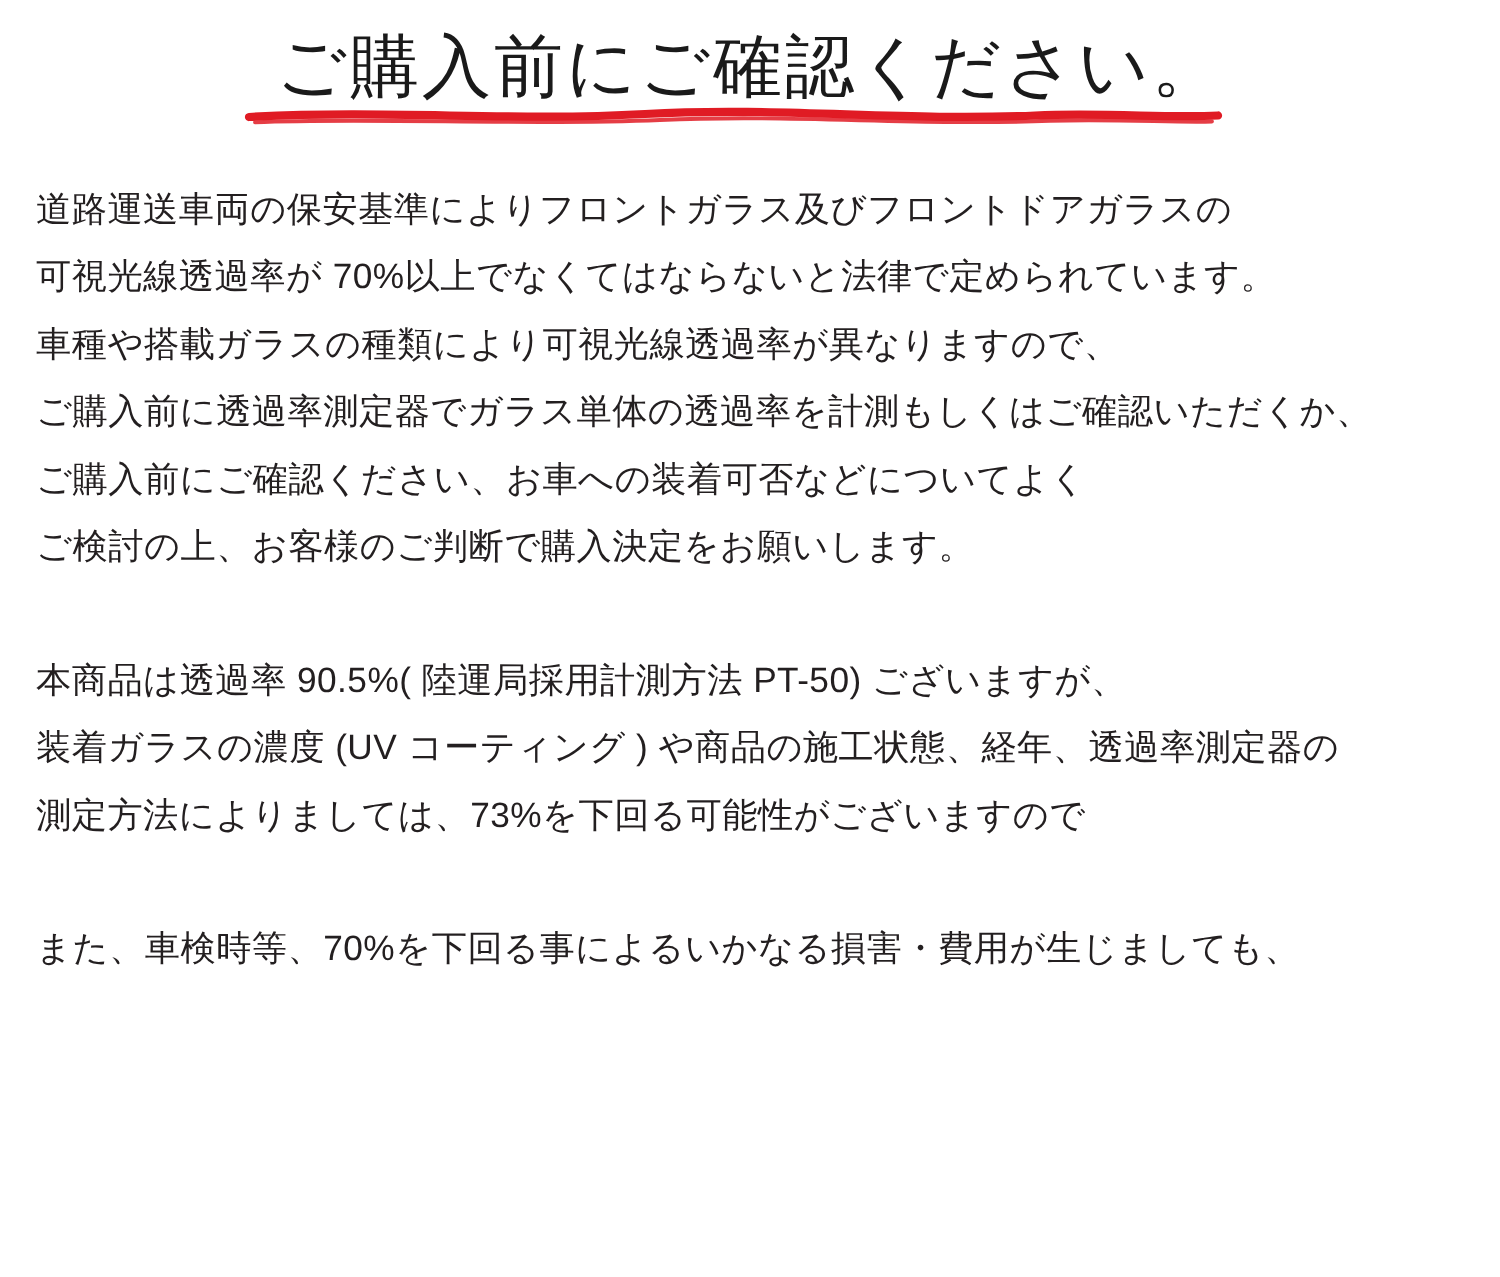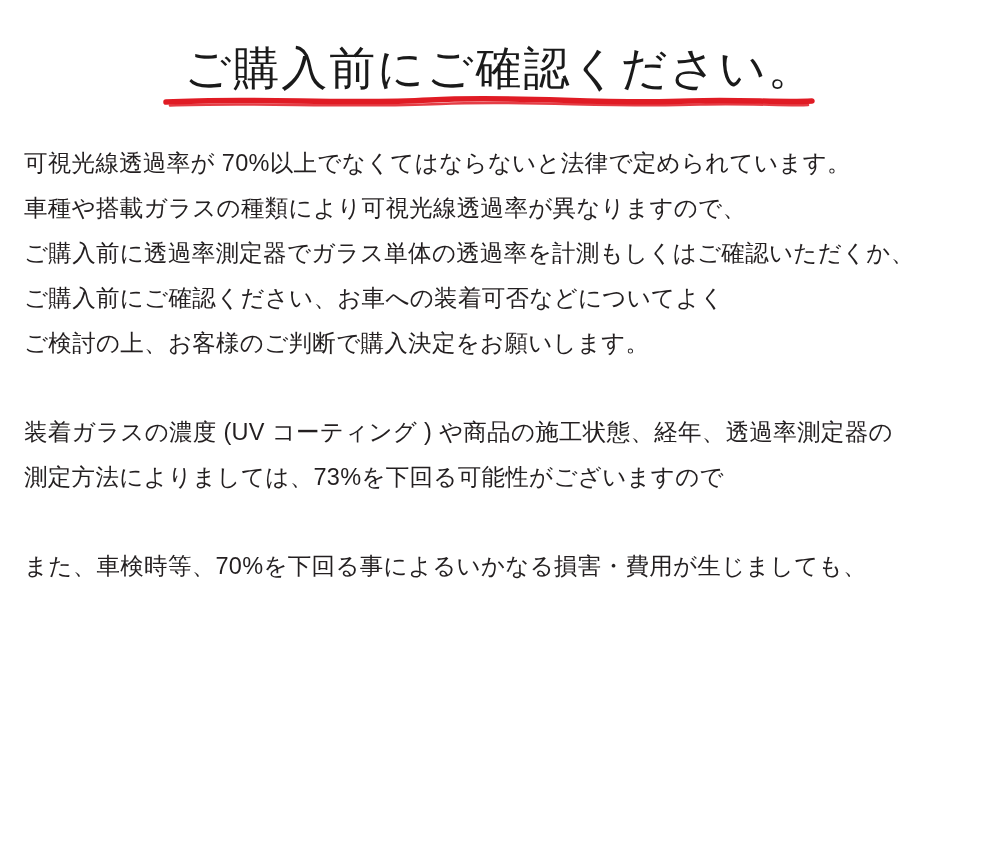--- a/index.html
+++ b/index.html
@@ -15,21 +15,21 @@
     overflow: hidden;
   }
   .page {
     position: relative;
     width: 1000px;
     height: 851px;
     box-sizing: border-box;
   }
   .title-block {
     position: relative;
-    padding-top: 42px;
+    padding-top: 18px;
     text-align: center;
   }
   .title {
     font-size: 46px;
     line-height: 1.15;
     letter-spacing: 2px;
     font-weight: 400;
     color: #1a1a1a;
     margin: 0;
     display: inline-block;
@@ -74,28 +74,30 @@
       <svg width="1000" height="18" viewBox="0 0 1000 18" xmlns="http://www.w3.org/2000/svg" aria-hidden="true">
         <path d="M166 9 C 260 4, 340 12, 430 7 C 520 2, 600 12, 690 8 C 740 6, 780 10, 812 8" stroke="#e01b24" stroke-width="5.5" fill="none" stroke-linecap="round"></path>
         <path d="M170 12.5 C 250 9, 350 15, 440 11 C 530 7, 610 15, 700 11.5 C 745 10, 785 13, 808 12" stroke="#e01b24" stroke-width="2.6" fill="none" stroke-linecap="round" opacity="0.85"></path>
       </svg>
     </div>
   </div>
 
   <div class="body-block">
 
     <div class="para">
+      <div class="line">道路運送車両の保安基準によりフロントガラス及びフロントドアガラスの</div>
       <div class="line">可視光線透過率が 70%以上でなくてはならないと法律で定められています。</div>
       <div class="line">車種や搭載ガラスの種類により可視光線透過率が異なりますので、</div>
       <div class="line">ご購入前に透過率測定器でガラス単体の透過率を計測もしくはご確認いただくか、</div>
       <div class="line">ご購入前にご確認ください、お車への装着可否などについてよく</div>
       <div class="line">ご検討の上、お客様のご判断で購入決定をお願いします。</div>
     </div>
 
     <div class="para">
+      <div class="line">本商品は透過率 90.5%( 陸運局採用計測方法 PT-50) ございますが、</div>
       <div class="line">装着ガラスの濃度 (UV コーティング ) や商品の施工状態、経年、透過率測定器の</div>
       <div class="line">測定方法によりましては、73%を下回る可能性がございますので</div>
     </div>
 
     <div class="para">
       <div class="line">また、車検時等、70%を下回る事によるいかなる損害・費用が生じましても、</div>
     </div>
 
   </div>
 </div>

